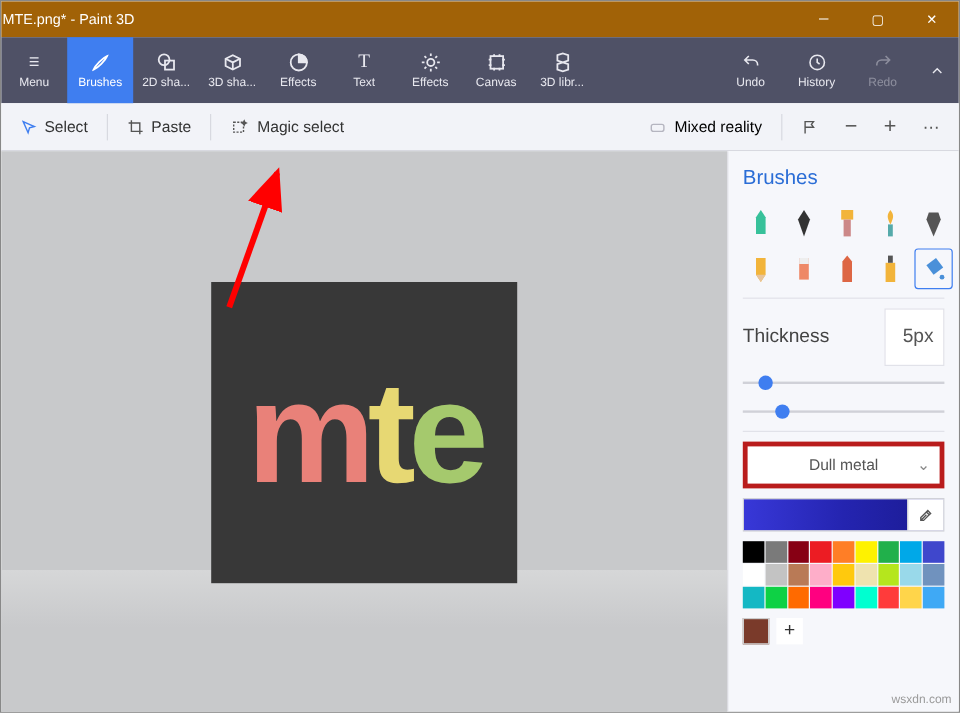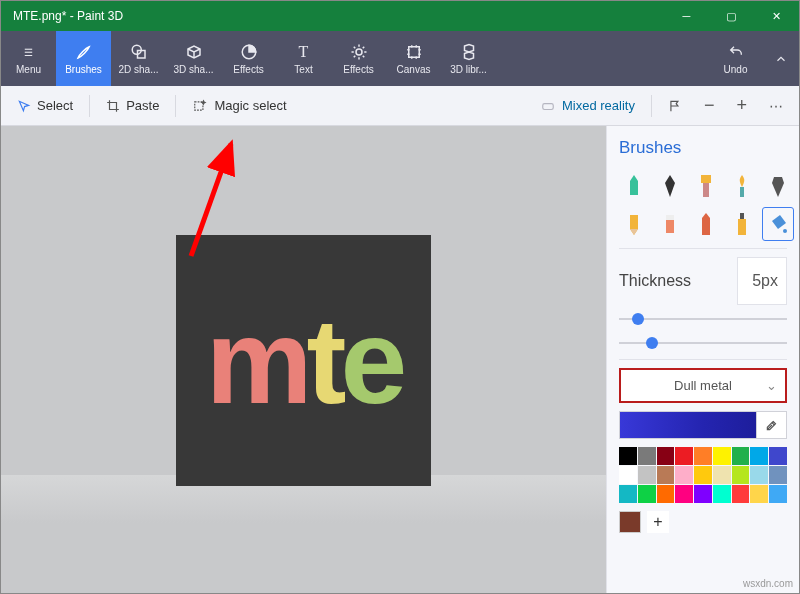--- a/index.html
+++ b/index.html
@@ -1,28 +1,28 @@
 <!DOCTYPE html>
 <html><head>
 <meta charset="utf-8">
 <style>
 *{box-sizing:border-box;margin:0;padding:0;font-family:"Segoe UI",Arial,sans-serif;user-select:none}
 body{width:800px;height:594px;background:#fff;overflow:hidden;position:relative;border:1px solid #888}
-.titlebar{height:30px;background:#15803d;color:#fff;display:flex;align-items:center;font-size:12px;padding-left:12px}
+.titlebar{height:30px;background:#a16207;color:#fff;display:flex;align-items:center;font-size:12px;padding-left:1px}
 .titlebar .title{flex:1}
 .titlebar .wbtn{width:45px;height:30px;display:flex;align-items:center;justify-content:center;font-size:11px;color:#fff}
 .ribbon{height:55px;background:#4f5166;display:flex;align-items:stretch}
 .ribbon .rbtn{width:55px;display:flex;flex-direction:column;align-items:center;justify-content:center;color:#e8e8ef;font-size:10px;gap:2px;cursor:pointer}
 .ribbon .rbtn.active{background:#3f7ef0;color:#fff}
 .ribbon .spacer{flex:1}
 .ribbon .chev{width:36px;display:flex;align-items:center;justify-content:center;color:#e8e8ef}
 .ricon{width:20px;height:20px;display:flex;align-items:center;justify-content:center}
 .toolbar{height:40px;background:#f2f3f8;border-bottom:1px solid #d8d9e0;display:flex;align-items:center;padding:0 8px;gap:6px;font-size:13px;color:#333}
 .tbtn{display:flex;align-items:center;gap:6px;padding:4px 8px;border-radius:2px;cursor:pointer}
-.tbtn.disabled{color:#0369a1}
+.tbtn.disabled{color:#000000}
 .toolbar .sep{width:1px;height:22px;background:#d8d9e0;margin:0 2px}
 .main{display:flex;height:calc(594px - 30px - 55px - 40px);}
 .canvas-area{flex:1;background:#c8c9cb;position:relative;display:flex;align-items:center;justify-content:center}
 .canvas-floor{position:absolute;left:0;right:0;bottom:0;height:120px;background:linear-gradient(#d6d7d8,#c8c9cb 40%)}
 .artboard{width:255px;height:251px;background:#383838;position:relative;z-index:2;display:flex;align-items:center;justify-content:center}
 .mte{font-family:Arial,sans-serif;font-weight:900;font-size:120px;letter-spacing:-6px;line-height:1}
 .mte .m{color:#e98179}
 .mte .t{color:#e7d873}
 .mte .e{color:#a5c96d}
 .arrow{position:absolute;left:170px;top:10px;z-index:5;pointer-events:none}
@@ -30,21 +30,21 @@
 .sidepanel h3{color:#2a6dd6;font-size:17px;font-weight:400;margin-bottom:12px}
 .brush-grid{display:grid;grid-template-columns:repeat(5,1fr);gap:6px;margin-bottom:8px}
 .brush-cell{width:30px;height:32px;display:flex;align-items:center;justify-content:center;border-radius:2px}
 .brush-cell.sel{outline:1px solid #3f7ef0}
 .divider{height:1px;background:#e1e2e9;margin:8px 0}
 .field-row{display:flex;justify-content:space-between;align-items:center;font-size:16px;color:#444;margin-top:2px}
 .field-row .val{background:#fff;border:1px solid #e1e2e9;padding:14px 8px;min-width:50px;text-align:right;color:#555}
 .slider{height:16px;position:relative;margin-top:6px;margin-bottom:8px}
 .slider .track{position:absolute;top:7px;left:0;right:0;height:2px;background:#d0d1d8}
 .slider .thumb{position:absolute;top:2px;width:12px;height:12px;border-radius:50%;background:#3f7ef0}
-.material{border:2px solid #b91c1c;background:#fff;padding:8px 10px;font-size:13px;color:#555;display:flex;justify-content:center;align-items:center;position:relative;margin-top:8px}
+.material{border:4px solid #b91c1c;background:#fff;padding:8px 10px;font-size:13px;color:#555;display:flex;justify-content:center;align-items:center;position:relative;margin-top:8px}
 .material .chv{position:absolute;right:8px;color:#888}
 .gradbar{height:28px;background:linear-gradient(90deg,#3838d8,#2424b0,#1a1a90);border:1px solid #d0d1d8;margin-top:8px;display:flex}
 .gradbar .eyedrop{width:30px;background:#fff;margin-left:auto;display:flex;align-items:center;justify-content:center;border-left:1px solid #d0d1d8}
 .palette{margin-top:8px;display:grid;grid-template-columns:repeat(9,1fr);grid-auto-rows:18px;gap:1px}
 .sw{width:100%;height:100%}
 .custom-row{display:flex;align-items:center;gap:6px;margin-top:8px}
 .custom-sw{width:22px;height:22px;border:1px solid #ccc}
 .addbtn{width:22px;height:22px;display:flex;align-items:center;justify-content:center;background:#fff;font-size:16px;color:#333;cursor:pointer}
 .watermark{position:absolute;right:6px;bottom:4px;font-size:10px;color:#9a9a9a}
 </style>
@@ -129,20 +129,37 @@
       <span>3D libr...</span>
     </div>
   <div class="spacer"></div>
   <div class="rbtn">
       <div class="ricon">
         <svg width="16" height="16" viewBox="0 0 24 24" fill="none" stroke="#e8e8ef" stroke-width="2">
           <path d="M9 14l-5-5 5-5M4 9h10a6 6 0 016 6v1"></path>
         </svg>
       </div>
       <span>Undo</span>
+    </div>
+  <div class="rbtn">
+      <div class="ricon">
+        <svg width="16" height="16" viewBox="0 0 24 24" fill="none" stroke="#e8e8ef" stroke-width="2">
+          <circle cx="12" cy="12" r="9"></circle>
+          <path d="M12 7v5l3 2"></path>
+        </svg>
+      </div>
+      <span>History</span>
+    </div>
+  <div class="rbtn" style="opacity:.4">
+      <div class="ricon">
+        <svg width="16" height="16" viewBox="0 0 24 24" fill="none" stroke="#e8e8ef" stroke-width="2">
+          <path d="M15 14l5-5-5-5M20 9H10a6 6 0 00-6 6v1"></path>
+        </svg>
+      </div>
+      <span>Redo</span>
     </div>
   <div class="chev">
       <svg width="14" height="14" viewBox="0 0 24 24" fill="none" stroke="#e8e8ef" stroke-width="2">
         <path d="M6 15l6-6 6 6"></path>
       </svg>
     </div>
 </div>
 
 <div class="toolbar">
   <div class="tbtn">

